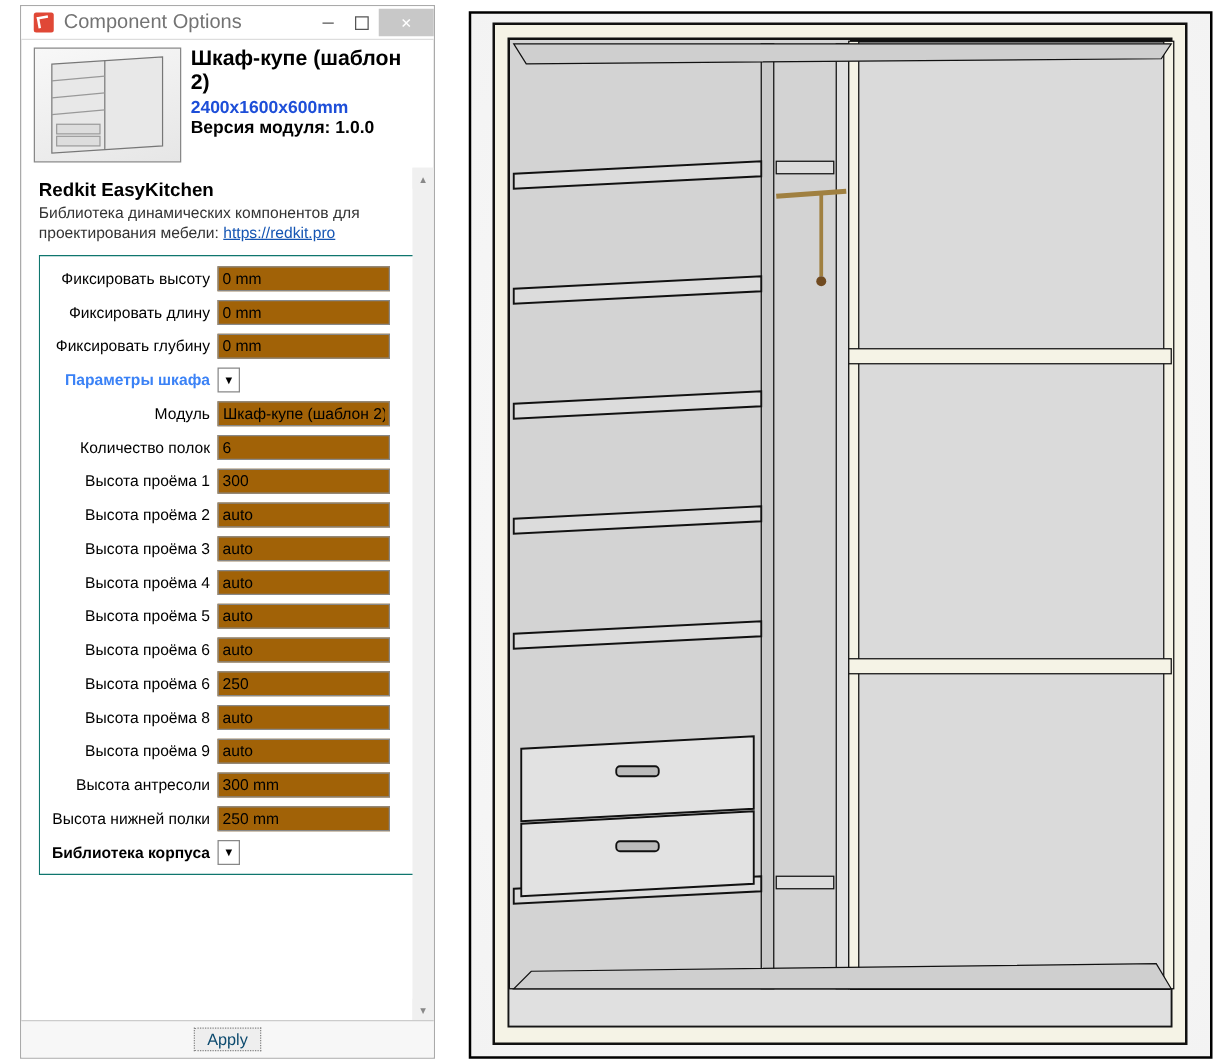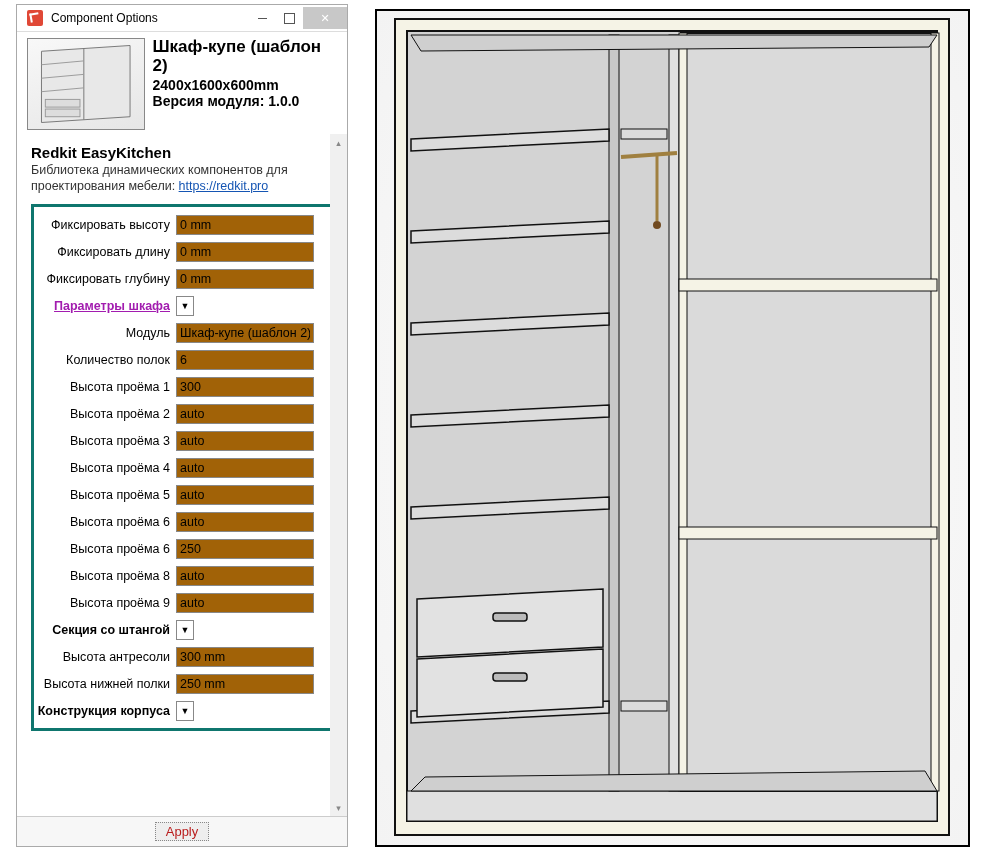--- a/index.html
+++ b/index.html
@@ -2,57 +2,57 @@
 <html><head>
 <meta charset="utf-8">
 <style>
   * { box-sizing: border-box; margin: 0; padding: 0; }
   body { font-family: "Segoe UI", Tahoma, sans-serif; font-size: 13px; background: #fff; width: 985px; height: 851px; position: relative; }
 
   .window { position: absolute; left: 16px; top: 4px; width: 332px; height: 843px; border: 1px solid #aaa; background: #fff; display: flex; flex-direction: column; }
   .titlebar { height: 27px; background: #fff; display: flex; align-items: center; border-bottom: 1px solid #ddd; }
   .titlebar .app-icon { width: 16px; height: 16px; margin: 0 8px 0 10px; background: #e04836; border-radius: 2px; position: relative; }
   .titlebar .app-icon::after { content:""; position:absolute; left:3px; top:3px; width:7px; height:7px; border:2px solid #fff; border-right:none; border-bottom:none; transform: rotate(-10deg); }
-  .titlebar .title-txt { flex: 1; font-size: 12px; color: #000000; }
+  .titlebar .title-txt { flex: 1; font-size: 16px; color: #737373; }
   .winbtn { width: 27px; height: 22px; display:flex; align-items:center; justify-content:center; color:#555; font-family: Arial; }
   .winbtn.close { background:#c8c8c8; color:#fff; width:44px; }
   .winbtn.min::before{content:""; width:9px; height:1px; background:#555;}
   .winbtn.max::before{content:""; width:9px; height:9px; border:1px solid #555;}
   .winbtn.close::before{content:"✕"; font-size:11px;}
 
   .header { display:flex; padding: 6px 10px 4px 10px; gap: 8px; }
   .thumb { width: 120px; height: 92px; border:1px solid #888; background: linear-gradient(160deg,#f8f8f8,#e6e6e6); position: relative; overflow:hidden; }
   .thumb svg { width:100%; height:100%; }
   .hdr-txt h2 { font-size: 17px; font-weight: bold; line-height: 1.1; }
-  .hdr-txt .dims { color: #000000; font-weight: bold; font-size: 14px; margin-top:2px;}
+  .hdr-txt .dims { color: #1d4ed8; font-weight: bold; font-size: 14px; margin-top:2px;}
   .hdr-txt .ver { font-weight: bold; font-size: 14px; }
 
   .body-scroll { flex:1; overflow: hidden; position:relative; padding: 6px 8px 0 14px; }
   .scroll-inner { height: 100%; overflow:hidden; }
   .lib-title { font-weight:bold; font-size:15px; margin: 4px 0 2px 0; }
   .lib-desc { font-size: 12.5px; color:#333; line-height:1.25; }
   .lib-desc a { color: #1555b3; }
 
-  .form { margin-top: 10px; border:3px solid #0f766e; background:#fff; padding: 4px 2px; }
+  .form { margin-top: 10px; border:1px solid #0f766e; background:#fff; padding: 4px 2px; }
   .row { display:flex; align-items:center; height: 27px; }
   .row .lab { width: 140px; text-align:right; padding-right: 6px; font-size: 12.5px; }
-  .row .lab.red { color:#a21caf; font-weight:bold;text-decoration:underline; }
+  .row .lab.red { color:#3b82f6; font-weight:bold; }
   .row .lab.bold { font-weight:bold; }
   .row .inp { border:1px solid #888; height: 20px; width: 138px; padding: 1px 3px; font-size: 12.5px; background:#a16207; }
   .row .dd { border:1px solid #888; height: 20px; width: 18px; background:#fff; display:flex; align-items:center; justify-content:center; }
   .row .dd::after { content:"▼"; font-size:9px; color:#000; }
 
   .scrollbar { position:absolute; right:0; top:0; width:17px; height:100%; background:#f0f0f0; }
   .sb-up, .sb-dn { height:17px; background:#f0f0f0; display:flex; align-items:center; justify-content:center; color:#888; font-size:9px;}
   .sb-up{position:absolute; top:0; left:0; right:0;}
   .sb-dn{position:absolute; bottom:0; left:0; right:0;}
   .sb-up::after{content:"▴";} .sb-dn::after{content:"▾";}
 
   .footer { height: 30px; border-top:1px solid #ccc; display:flex; align-items:center; justify-content:center; background:#f7f7f7;}
-  .apply-btn { padding: 1px 10px; border:1px dotted #888; color:#b91c1c; background:#eee; font-size:13px; }
+  .apply-btn { padding: 1px 10px; border:1px dotted #888; color:#0c4a6e; background:#eee; font-size:13px; }
 
   
   .preview { position:absolute; left: 375px; top: 9px; width: 595px; height: 838px; border:2px solid #000; background: radial-gradient(#fcfcfc,#f3f3f3);}
 </style>
 </head>
 <body>
 
 <div class="window">
   <div class="titlebar">
     <div class="app-icon"></div>
@@ -147,36 +147,32 @@
           </div>
         <div class="row">
             <div class="lab">Высота проёма 8</div>
             <input class="inp" value="auto" style="">
           </div>
         <div class="row">
             <div class="lab">Высота проёма 9</div>
             <input class="inp" value="auto" style="">
           </div>
 
-        <div class="row">
-            <div class="lab bold">Секция со штангой</div>
-            <div class="dd"></div>
-          </div>
 
         <div class="row">
             <div class="lab">Высота антресоли</div>
             <input class="inp" value="300 mm" style="">
           </div>
         <div class="row">
             <div class="lab">Высота нижней полки</div>
             <input class="inp" value="250 mm" style="">
           </div>
 
         <div class="row">
-            <div class="lab bold">Конструкция корпуса</div>
+            <div class="lab bold">Библиотека корпуса</div>
             <div class="dd"></div>
           </div>
       </div>
     </div>
     <div class="scrollbar">
       <div class="sb-up"></div>
       <div class="sb-dn"></div>
     </div>
   </div>
 

